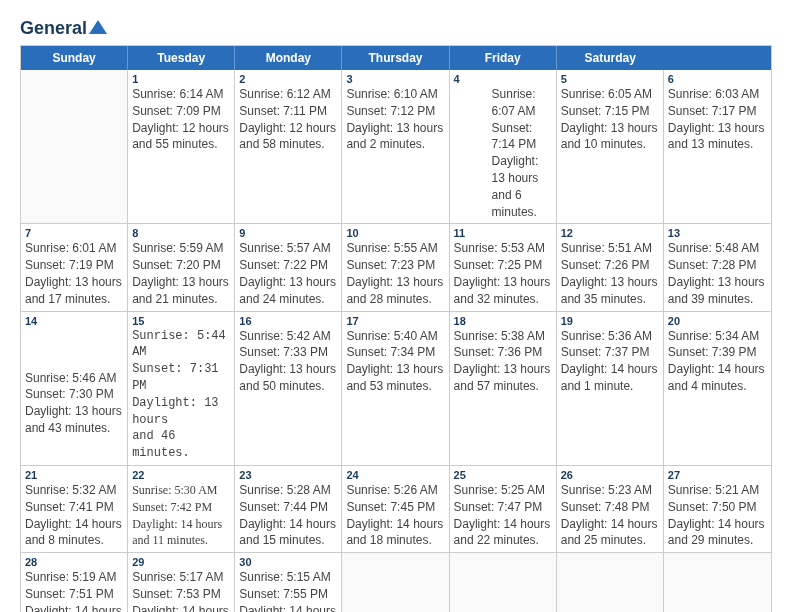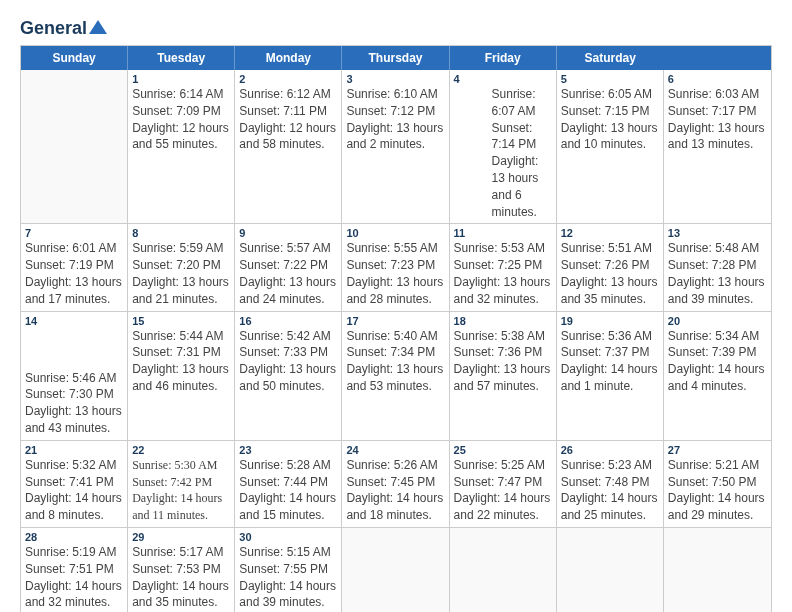--- a/index.html
+++ b/index.html
@@ -223,21 +223,21 @@
         <div class="cal-row">
           <div class="cal-cell">
             <div class="day-num">14</div>
             <div class="cell-info" style="white-space: pre-line; margin-top: 43px;">Sunrise: 5:46 AM
 Sunset: 7:30 PM
 Daylight: 13 hours
 and 43 minutes.</div>
           </div>
           <div class="cal-cell">
             <div class="day-num">15</div>
-            <div class="cell-info" style="white-space: pre-line;">Sunrise: 5:44 AM
+            <div class="cell-info" style="white-space: pre-line; font-family: Liberation Mono, monospace;">Sunrise: 5:44 AM
 Sunset: 7:31 PM
 Daylight: 13 hours
 and 46 minutes.</div>
           </div>
           <div class="cal-cell">
             <div class="day-num">16</div>
             <div class="cell-info" style="white-space: pre-line;">Sunrise: 5:42 AM
 Sunset: 7:33 PM
 Daylight: 13 hours
 and 50 minutes.</div>

